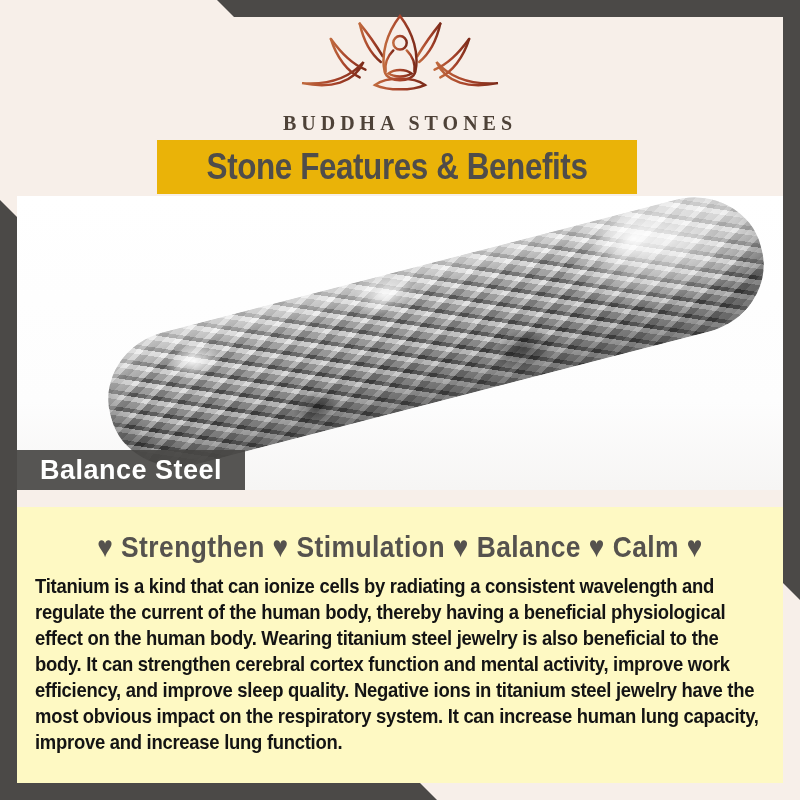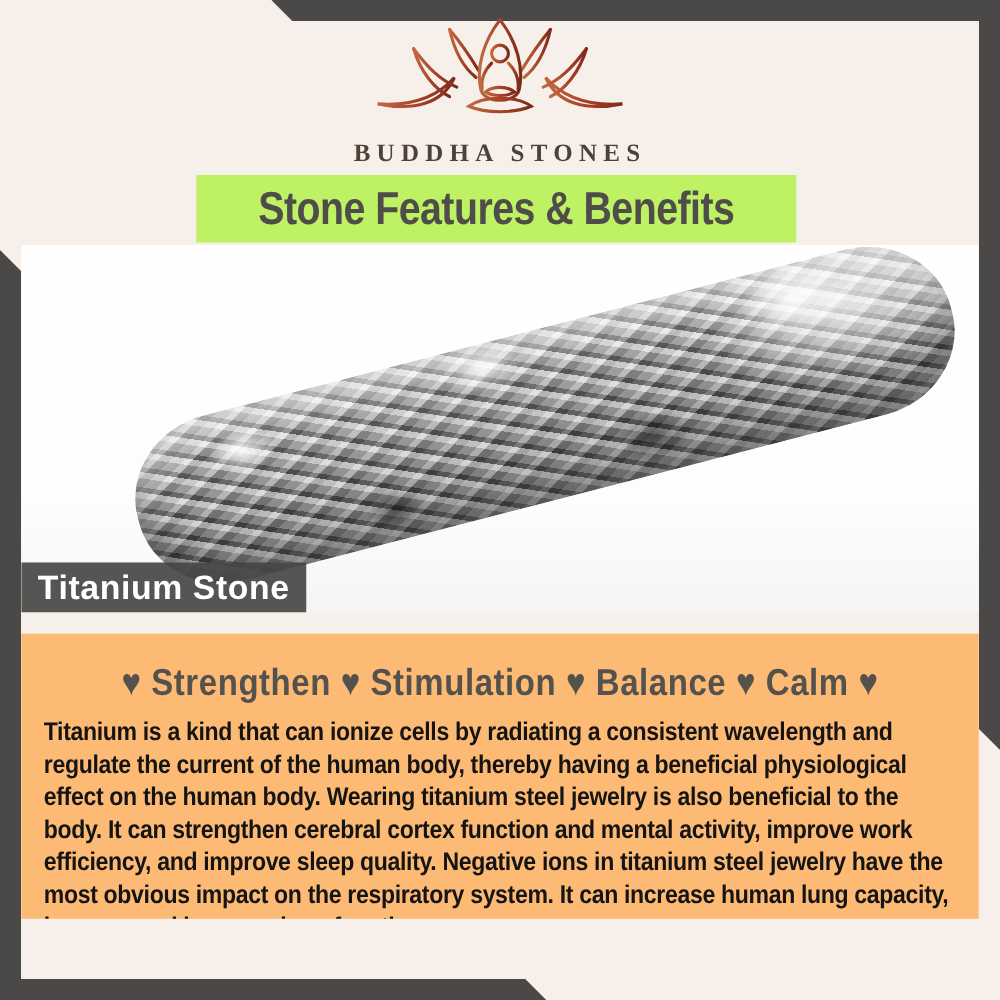--- a/index.html
+++ b/index.html
@@ -23,21 +23,21 @@
   .brand{position:absolute;left:0;top:14px;width:100%;text-align:center;}
   .brand svg{display:block;margin:0 auto;}
   .brand-name{
     margin-top:2px;font-family:"Liberation Serif","DejaVu Serif",serif;
     font-size:20px;letter-spacing:5px;color:#4e4238;font-weight:600;
   }
 
   
   .title-strip{
     position:absolute;left:157px;top:140px;width:480px;height:54px;
-    background:#bef264;display:flex;align-items:center;justify-content:center;
+    background:#eab308;display:flex;align-items:center;justify-content:center;
   }
   .title-strip h1{
     margin:0;font-size:37px;font-weight:700;color:#4f4d4a;
     letter-spacing:-0.5px;white-space:nowrap;transform:scaleX(0.85);
   }
 
   
   .photo{
     position:absolute;left:17px;top:196px;width:766px;height:294px;
     background:linear-gradient(180deg,#ffffff 0%,#fdfdfd 70%,#f6f5f4 100%);
@@ -72,22 +72,22 @@
     position:absolute;left:0;bottom:0;width:228px;height:40px;
     background:rgba(72,70,68,0.92);
     display:flex;align-items:center;justify-content:center;
   }
   .label-bar span{
     color:#ffffff;font-size:27px;font-weight:700;letter-spacing:0.5px;white-space:nowrap;
   }
 
   
   .panel{
-    position:absolute;left:17px;top:507px;width:766px;height:228px;
-    background:#fdba74;overflow:hidden;
+    position:absolute;left:17px;top:507px;width:766px;height:276px;
+    background:#fef9c3;overflow:hidden;
   }
   .hearts{
     margin-top:23px;text-align:center;font-size:30px;font-weight:700;
     color:#55524e;letter-spacing:0.5px;white-space:nowrap;transform:scaleX(0.88);
   }
   .para{
     margin:9px 0 0 18px;width:810px;transform:scaleX(0.9);transform-origin:left top;
     font-size:20.5px;line-height:26px;font-weight:700;color:#141414;
     letter-spacing:-0.3px;
   }
@@ -139,21 +139,21 @@
   </header>
 
   <div class="title-strip">
     <h1>Stone Features &amp; Benefits</h1>
   </div>
 
   <div class="photo">
     <div class="crystal-shadow"></div>
     <div class="crystal"></div>
     <div class="label-bar">
-      <span>Titanium Stone</span>
+      <span>Balance Steel</span>
     </div>
   </div>
 
   <div class="panel">
     <div class="hearts">♥ Strengthen ♥ Stimulation ♥ Balance ♥ Calm ♥</div>
     <p class="para">Titanium is a kind that can ionize cells by radiating a consistent wavelength and regulate the current of the human body, thereby having a beneficial physiological effect on the human body. Wearing titanium steel jewelry is also beneficial to the body. It can strengthen cerebral cortex function and mental activity, improve work efficiency, and improve sleep quality. Negative ions in titanium steel jewelry have the most obvious impact on the respiratory system. It can increase human lung capacity, improve and increase lung function.</p>
   </div>
 
 </div>
 

